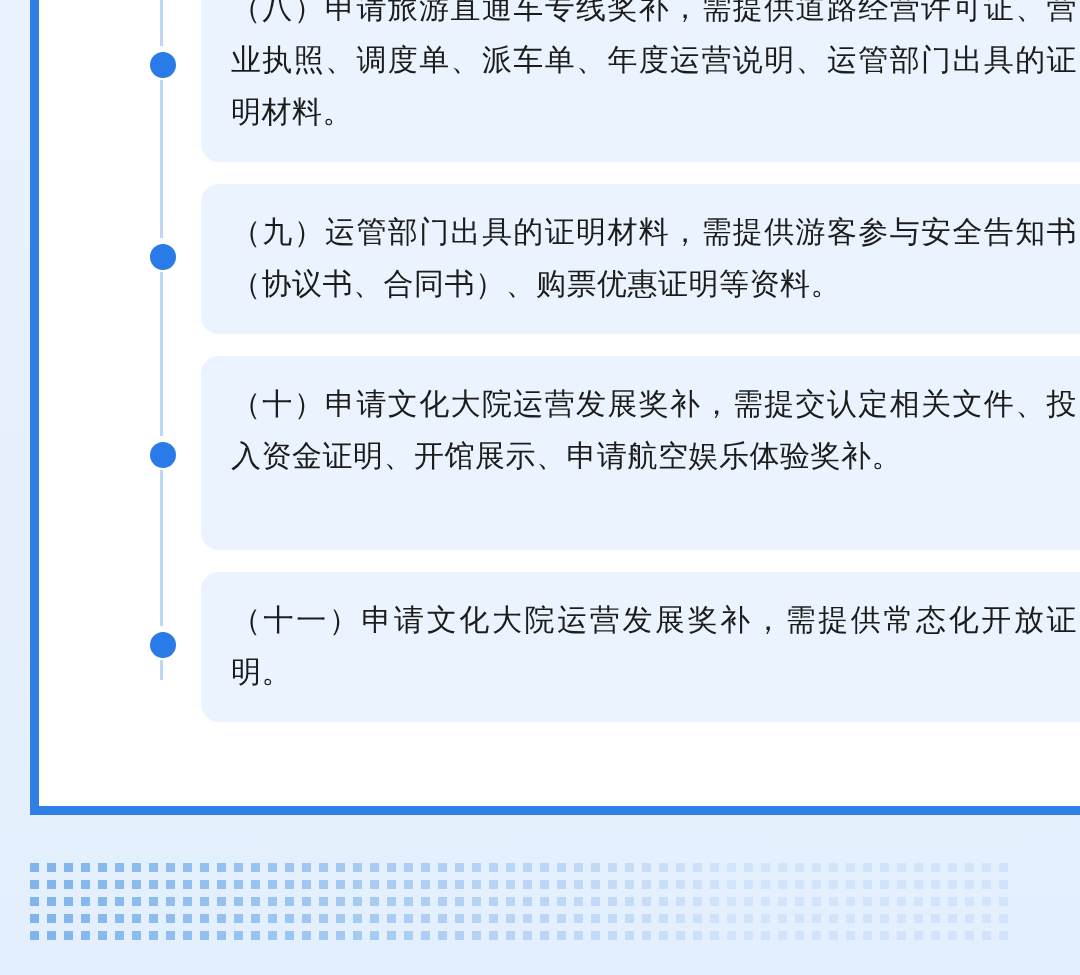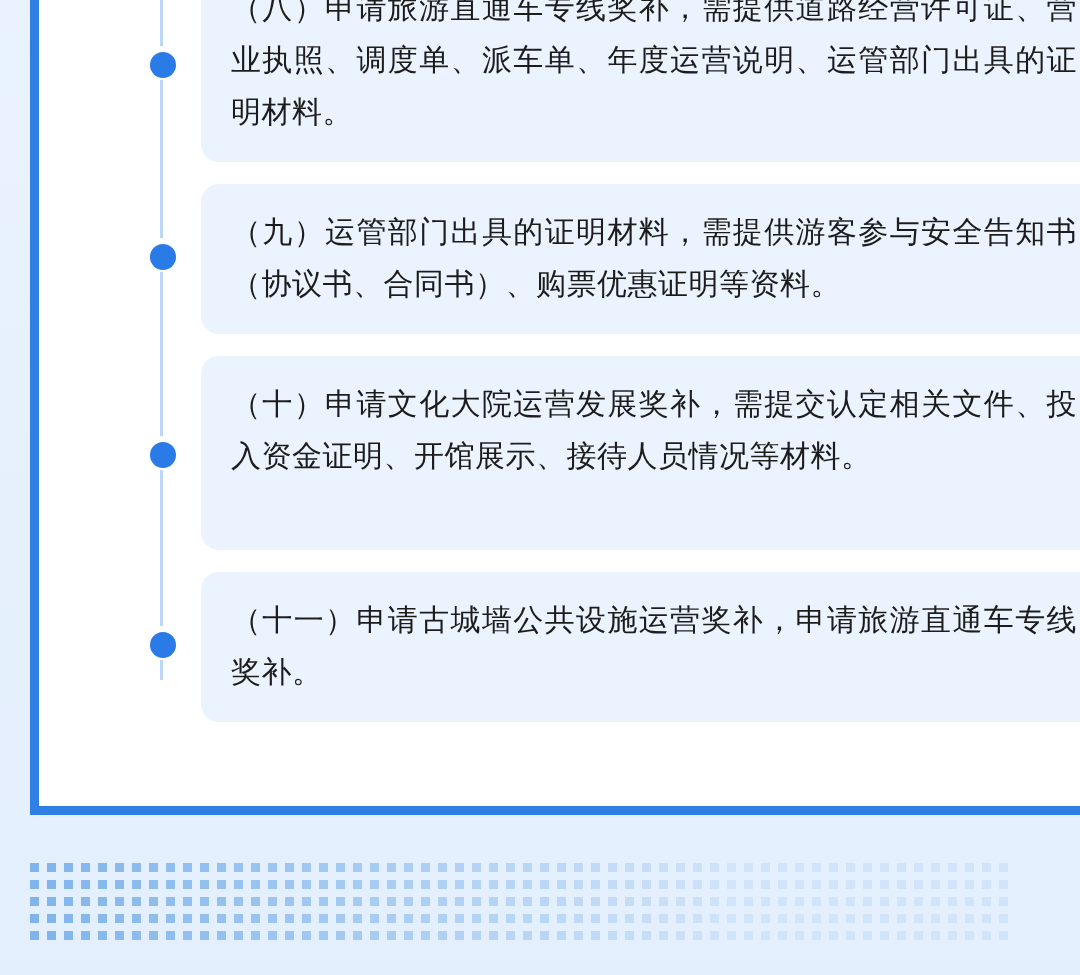--- a/index.html
+++ b/index.html
@@ -155,28 +155,28 @@
         <div class="item item-2">
           <span class="dot" style="top:54px;"></span>
           <div class="bubble">
             <p>（九）运管部门出具的证明材料，需提供游客参与安全告知书（协议书、合同书）、购票优惠证明等资料。</p>
           </div>
         </div>
 
         <div class="item item-3">
           <span class="dot" style="top:80px;"></span>
           <div class="bubble">
-            <p>（十）申请文化大院运营发展奖补，需提交认定相关文件、投入资金证明、开馆展示、接待人员情况等材料。</p>
+            <p>（十）申请文化大院运营发展奖补，需提交认定相关文件、投入资金证明、开馆展示、申请航空娱乐体验奖补。</p>
           </div>
         </div>
 
         <div class="item item-4">
           <span class="dot" style="top:54px;"></span>
           <div class="bubble">
-            <p>（十一）申请古城墙公共设施运营奖补，申请旅游直通车专线奖补。</p>
+            <p>（十一）申请文化大院运营发展奖补，需提供常态化开放证明。</p>
           </div>
         </div>
 
       </div>
     </div>
   </div>
 
   <div class="dots-band">
       <span class="dots-row"><i style="background: rgb(127, 180, 236); opacity: 1;"></i><i style="background: rgb(127, 180, 236); opacity: 0.98;"></i><i style="background: rgb(127, 180, 236); opacity: 0.96;"></i><i style="background: rgb(127, 180, 236); opacity: 0.94;"></i><i style="background: rgb(127, 180, 236); opacity: 0.92;"></i><i style="background: rgb(127, 180, 236); opacity: 0.9;"></i><i style="background: rgb(127, 180, 236); opacity: 0.88;"></i><i style="background: rgb(127, 180, 236); opacity: 0.86;"></i><i style="background: rgb(127, 180, 236); opacity: 0.84;"></i><i style="background: rgb(127, 180, 236); opacity: 0.82;"></i><i style="background: rgb(127, 180, 236); opacity: 0.8;"></i><i style="background: rgb(127, 180, 236); opacity: 0.78;"></i><i style="background: rgb(127, 180, 236); opacity: 0.76;"></i><i style="background: rgb(127, 180, 236); opacity: 0.74;"></i><i style="background: rgb(127, 180, 236); opacity: 0.72;"></i><i style="background: rgb(127, 180, 236); opacity: 0.7;"></i><i style="background: rgb(127, 180, 236); opacity: 0.68;"></i><i style="background: rgb(127, 180, 236); opacity: 0.66;"></i><i style="background: rgb(127, 180, 236); opacity: 0.64;"></i><i style="background: rgb(127, 180, 236); opacity: 0.62;"></i><i style="background: rgb(127, 180, 236); opacity: 0.6;"></i><i style="background: rgb(127, 180, 236); opacity: 0.58;"></i><i style="background: rgb(127, 180, 236); opacity: 0.56;"></i><i style="background: rgb(127, 180, 236); opacity: 0.54;"></i><i style="background: rgb(127, 180, 236); opacity: 0.52;"></i><i style="background: rgb(127, 180, 236); opacity: 0.5;"></i><i style="background: rgb(127, 180, 236); opacity: 0.48;"></i><i style="background: rgb(127, 180, 236); opacity: 0.46;"></i><i style="background: rgb(127, 180, 236); opacity: 0.44;"></i><i style="background: rgb(127, 180, 236); opacity: 0.43;"></i><i style="background: rgb(127, 180, 236); opacity: 0.41;"></i><i style="background: rgb(127, 180, 236); opacity: 0.39;"></i><i style="background: rgb(127, 180, 236); opacity: 0.37;"></i><i style="background: rgb(127, 180, 236); opacity: 0.35;"></i><i style="background: rgb(127, 180, 236); opacity: 0.33;"></i><i style="background: rgb(127, 180, 236); opacity: 0.31;"></i><i style="background: rgb(127, 180, 236); opacity: 0.29;"></i><i style="background: rgb(127, 180, 236); opacity: 0.27;"></i><i style="background: rgb(127, 180, 236); opacity: 0.25;"></i><i style="background: rgb(127, 180, 236); opacity: 0.23;"></i><i style="background: rgb(127, 180, 236); opacity: 0.21;"></i><i style="background: rgb(127, 180, 236); opacity: 0.19;"></i><i style="background: rgb(127, 180, 236); opacity: 0.18;"></i><i style="background: rgb(127, 180, 236); opacity: 0.18;"></i><i style="background: rgb(127, 180, 236); opacity: 0.18;"></i><i style="background: rgb(127, 180, 236); opacity: 0.18;"></i><i style="background: rgb(127, 180, 236); opacity: 0.18;"></i><i style="background: rgb(127, 180, 236); opacity: 0.18;"></i><i style="background: rgb(127, 180, 236); opacity: 0.18;"></i><i style="background: rgb(127, 180, 236); opacity: 0.18;"></i><i style="background: rgb(127, 180, 236); opacity: 0.18;"></i><i style="background: rgb(127, 180, 236); opacity: 0.18;"></i><i style="background: rgb(127, 180, 236); opacity: 0.18;"></i><i style="background: rgb(127, 180, 236); opacity: 0.18;"></i><i style="background: rgb(127, 180, 236); opacity: 0.18;"></i><i style="background: rgb(127, 180, 236); opacity: 0.18;"></i><i style="background: rgb(127, 180, 236); opacity: 0.18;"></i><i style="background: rgb(127, 180, 236); opacity: 0.18;"></i></span>
       <span class="dots-row"><i style="background: rgb(127, 180, 236); opacity: 1;"></i><i style="background: rgb(127, 180, 236); opacity: 0.98;"></i><i style="background: rgb(127, 180, 236); opacity: 0.96;"></i><i style="background: rgb(127, 180, 236); opacity: 0.94;"></i><i style="background: rgb(127, 180, 236); opacity: 0.92;"></i><i style="background: rgb(127, 180, 236); opacity: 0.9;"></i><i style="background: rgb(127, 180, 236); opacity: 0.88;"></i><i style="background: rgb(127, 180, 236); opacity: 0.86;"></i><i style="background: rgb(127, 180, 236); opacity: 0.84;"></i><i style="background: rgb(127, 180, 236); opacity: 0.82;"></i><i style="background: rgb(127, 180, 236); opacity: 0.8;"></i><i style="background: rgb(127, 180, 236); opacity: 0.78;"></i><i style="background: rgb(127, 180, 236); opacity: 0.76;"></i><i style="background: rgb(127, 180, 236); opacity: 0.74;"></i><i style="background: rgb(127, 180, 236); opacity: 0.72;"></i><i style="background: rgb(127, 180, 236); opacity: 0.7;"></i><i style="background: rgb(127, 180, 236); opacity: 0.68;"></i><i style="background: rgb(127, 180, 236); opacity: 0.66;"></i><i style="background: rgb(127, 180, 236); opacity: 0.64;"></i><i style="background: rgb(127, 180, 236); opacity: 0.62;"></i><i style="background: rgb(127, 180, 236); opacity: 0.6;"></i><i style="background: rgb(127, 180, 236); opacity: 0.58;"></i><i style="background: rgb(127, 180, 236); opacity: 0.56;"></i><i style="background: rgb(127, 180, 236); opacity: 0.54;"></i><i style="background: rgb(127, 180, 236); opacity: 0.52;"></i><i style="background: rgb(127, 180, 236); opacity: 0.5;"></i><i style="background: rgb(127, 180, 236); opacity: 0.48;"></i><i style="background: rgb(127, 180, 236); opacity: 0.46;"></i><i style="background: rgb(127, 180, 236); opacity: 0.44;"></i><i style="background: rgb(127, 180, 236); opacity: 0.43;"></i><i style="background: rgb(127, 180, 236); opacity: 0.41;"></i><i style="background: rgb(127, 180, 236); opacity: 0.39;"></i><i style="background: rgb(127, 180, 236); opacity: 0.37;"></i><i style="background: rgb(127, 180, 236); opacity: 0.35;"></i><i style="background: rgb(127, 180, 236); opacity: 0.33;"></i><i style="background: rgb(127, 180, 236); opacity: 0.31;"></i><i style="background: rgb(127, 180, 236); opacity: 0.29;"></i><i style="background: rgb(127, 180, 236); opacity: 0.27;"></i><i style="background: rgb(127, 180, 236); opacity: 0.25;"></i><i style="background: rgb(127, 180, 236); opacity: 0.23;"></i><i style="background: rgb(127, 180, 236); opacity: 0.21;"></i><i style="background: rgb(127, 180, 236); opacity: 0.19;"></i><i style="background: rgb(127, 180, 236); opacity: 0.18;"></i><i style="background: rgb(127, 180, 236); opacity: 0.18;"></i><i style="background: rgb(127, 180, 236); opacity: 0.18;"></i><i style="background: rgb(127, 180, 236); opacity: 0.18;"></i><i style="background: rgb(127, 180, 236); opacity: 0.18;"></i><i style="background: rgb(127, 180, 236); opacity: 0.18;"></i><i style="background: rgb(127, 180, 236); opacity: 0.18;"></i><i style="background: rgb(127, 180, 236); opacity: 0.18;"></i><i style="background: rgb(127, 180, 236); opacity: 0.18;"></i><i style="background: rgb(127, 180, 236); opacity: 0.18;"></i><i style="background: rgb(127, 180, 236); opacity: 0.18;"></i><i style="background: rgb(127, 180, 236); opacity: 0.18;"></i><i style="background: rgb(127, 180, 236); opacity: 0.18;"></i><i style="background: rgb(127, 180, 236); opacity: 0.18;"></i><i style="background: rgb(127, 180, 236); opacity: 0.18;"></i><i style="background: rgb(127, 180, 236); opacity: 0.18;"></i></span>

